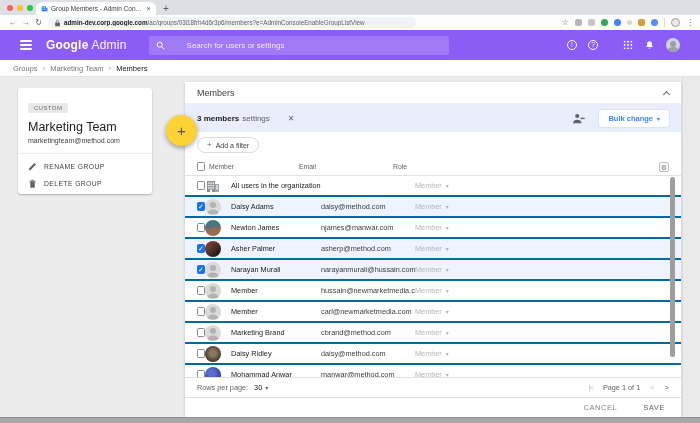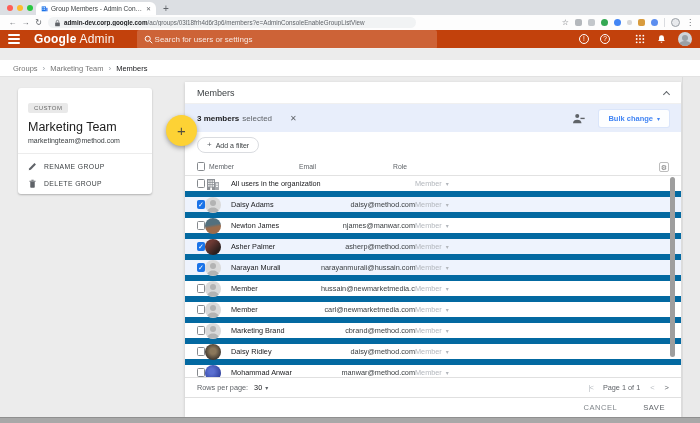--- a/index.html
+++ b/index.html
@@ -26,27 +26,27 @@
   .url .dom{color:#202124;font-weight:bold;} .url .path{color:#5f6368;}
   .tb-right{margin-left:auto;display:flex;align-items:center;gap:6px;}
   .tb-right .star{font-size:8px;color:#5f6368;}
   .ext{width:7px;height:7px;border-radius:2px;}
   .ext.round{border-radius:50%;}
   .tb-sep{width:1px;height:9px;background:#dadce0;}
   .profile-dot{width:9px;height:9px;border-radius:50%;border:1px solid #9aa0a6;background:#e8eaed;}
   .overflow{font-size:8px;color:#5f6368;}
 
   
-  .appbar{position:absolute;top:30px;left:0;right:0;height:18px;background:#c2410c;display:flex;align-items:center;padding:0 8px;}
+  .appbar{position:absolute;top:30px;left:0;right:0;height:30px;background:#8b5cf6;display:flex;align-items:center;padding:0 20px;}
   .hamburger{width:12px;display:flex;flex-direction:column;gap:2.5px;}
   .hamburger i{height:1.6px;background:#fff;border-radius:1px;}
   .logo{margin-left:14px;font-size:12px;color:#fff;letter-spacing:.2px;white-space:nowrap;}
   .logo .g{font-weight:bold;} .logo .a{font-weight:normal;opacity:.95;margin-left:3px;}
   .searchbox{margin-left:22px;width:300px;height:19px;background:rgba(255,255,255,.18);border-radius:2px;
-    display:flex;align-items:center;padding:0 7px;gap:2px;}
+    display:flex;align-items:center;padding:0 7px;gap:22px;}
   .searchbox .ph{font-size:8px;color:rgba(255,255,255,.85);}
   .appbar-right{margin-left:auto;display:flex;align-items:center;gap:11px;}
   .circ-icon{width:10px;height:10px;border:1px solid #fff;border-radius:50%;color:#fff;
     font-size:6.5px;display:flex;align-items:center;justify-content:center;line-height:1;}
   .appbar-avatar{width:14px;height:14px;border-radius:50%;background:#cfd4da;overflow:hidden;position:relative;}
   .appbar-avatar::before{content:"";position:absolute;left:4px;top:2.5px;width:6px;height:6px;border-radius:50%;background:#9aa0a6;}
   .appbar-avatar::after{content:"";position:absolute;left:1px;top:9px;width:12px;height:7px;border-radius:50%;background:#9aa0a6;}
 
   
   .crumbs{position:absolute;top:60px;left:0;right:0;height:17px;background:#fff;border-bottom:1px solid #e2e2e2;
@@ -91,24 +91,24 @@
   .c-check{flex:none;width:20px;padding-left:12px;display:flex;align-items:center;}
   .c-avatar{flex:none;width:26px;display:flex;align-items:center;}
   .c-name{flex:none;width:90px;white-space:nowrap;overflow:hidden;}
   .c-email{flex:none;width:94px;white-space:nowrap;overflow:hidden;}
   .c-role{flex:1;display:flex;align-items:center;gap:4px;white-space:nowrap;}
   .thead .c-name{margin-left:-22px;} 
   .gearbox{position:absolute;right:12px;top:4px;width:10px;height:10px;border:1px solid #bdbdbd;border-radius:2px;
     display:flex;align-items:center;justify-content:center;font-size:7px;color:#757575;line-height:1;}
 
   .rows{flex:1;overflow:hidden;position:relative;}
-  .trow{height:21px;display:flex;align-items:center;border-bottom:6px solid #0369a1;font-size:7.3px;}
+  .trow{height:21px;display:flex;align-items:center;border-bottom:2px solid #0369a1;font-size:7.3px;}
   .trow.selected{background:#eef3fd;}
   .trow .c-name{color:#202124;}
-  .trow .c-email{color:#3c4043;text-align:right;}
+  .trow .c-email{color:#3c4043;}
   .trow .c-role{color:#b2b6bc;}
   .cb{width:9px;height:9px;border:1px solid #85898d;border-radius:1.5px;background:#fff;
     font-size:7px;line-height:8px;text-align:center;color:#fff;}
   .cb.checked{background:#1a73e8;border-color:#1a73e8;}
   .avatar{width:16px;height:16px;border-radius:50%;background:#dadada;overflow:hidden;position:relative;display:block;}
   .avatar svg{display:none;position:absolute;left:0;top:0;}
   .avatar.av-placeholder svg.person{display:block;}
   .avatar.av-org{background:transparent;border-radius:0;}
   .avatar.av-org svg.building{display:block;}
   .avatar.av-photo1{background:linear-gradient(170deg,#53707e 42%,#9c6b4a 58%);}
@@ -254,21 +254,21 @@
     </div>
 
   <div class="panel">
     <div class="panel-header">
       <span class="panel-title">Members</span>
       <span class="chev-up"></span>
     </div>
 
     <div class="selbar">
       <span class="selcount">3 members</span>
-      <span class="selsuffix">selected</span>
+      <span class="selsuffix">settings</span>
       <span class="selclose">✕</span>
       <div class="selbar-right">
         <svg width="13" height="11" viewBox="0 0 15 13">
             <g fill="#5f6368">
               <circle cx="6" cy="3.6" r="2.4"></circle>
               <path d="M1 12c0-2.6 2.2-4 5-4s5 1.4 5 4z"></path>
               <rect x="9.8" y="5.6" width="5" height="1.6"></rect>
             </g>
           </svg>
         <div class="bulkbtn">

